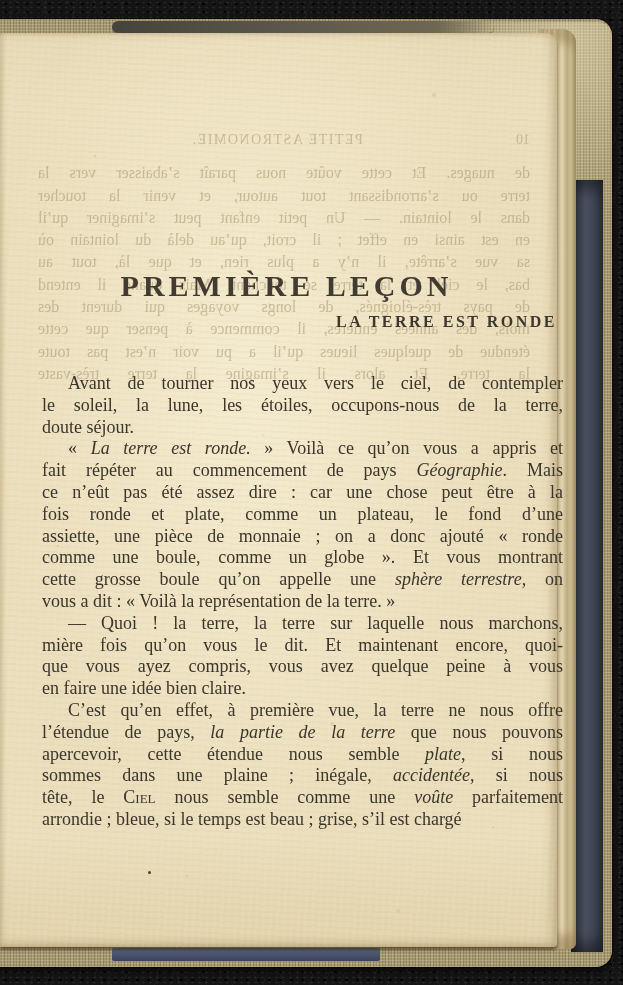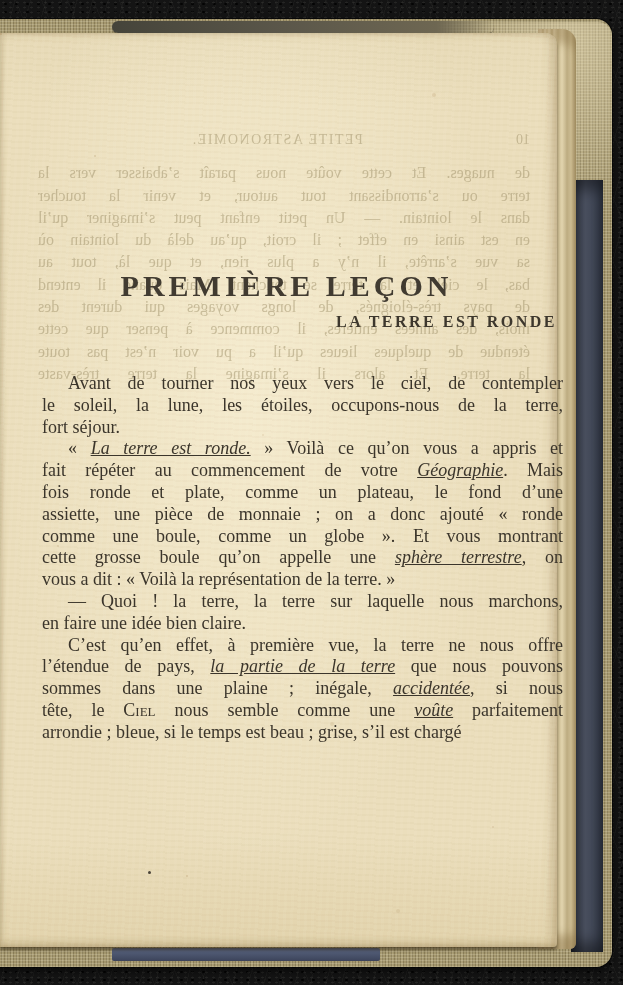--- a/index.html
+++ b/index.html
@@ -88,21 +88,21 @@
     position:absolute;left:0;top:279px;width:557px;margin:0;text-align:right;
     font-size:16px;line-height:19px;font-weight:bold;letter-spacing:2.5px;color:#3d372d;
   }
   .bodytext{
     position:absolute;left:42px;top:340px;width:521px;
     font-size:18px;line-height:21.8px;color:#3b352b;
   }
   .tl{text-align:justify;text-align-last:justify;height:21.8px;}
   .tl-first{text-indent:26px;}
   .tl-last{text-align-last:left;}
-  .it{font-style:italic;text-decoration:underline;}
+  .it{font-style:italic;}
   .sc{font-variant:small-caps;font-family:Liberation Serif, serif;}
   .ink-dot{
     position:absolute;left:148px;top:838px;width:3px;height:3px;border-radius:50%;
     background:#4a4337;
   }
   .specks{
     position:absolute;left:0;top:0;width:2px;height:2px;border-radius:50%;
     background:rgba(146,106,52,.22);
     box-shadow:94px 122px 0 0 rgba(146,106,52,.2), 433px 61px 0 1px rgba(146,106,52,.14),
       507px 288px 0 0 rgba(146,106,52,.2), 57px 512px 0 0 rgba(146,106,52,.18),
@@ -144,32 +144,36 @@
           <div class="bt-line">la terre. Et alors il s’imagine la terre très-vaste</div>
         </div>
     </div>
 
     <h1 class="title">PREMIÈRE LEÇON</h1>
     <h2 class="subtitle">LA TERRE EST RONDE</h2>
 
     <div class="bodytext" id="body-text">
         <div class="tl tl-first"><span>Avant de tourner nos yeux vers le ciel, de contempler</span></div>
         <div class="tl"><span>le soleil, la lune, les étoiles, occupons-nous de la terre,</span></div>
-        <div class="tl tl-last"><span>fort séjour.</span></div>
+        <div class="tl tl-last"><span>doute séjour.</span></div>
         <div class="tl tl-first"><span>« </span><span class="it">La terre est ronde.</span><span> » Voilà ce qu’on vous a appris et</span></div>
-        <div class="tl"><span>fait répéter au commencement de votre </span><span class="it">Géographie</span><span>. Mais</span></div>
+        <div class="tl"><span>fait répéter au commencement de pays </span><span class="it">Géographie</span><span>. Mais</span></div>
+        <div class="tl"><span>ce n’eût pas été assez dire : car une chose peut être à la</span></div>
         <div class="tl"><span>fois ronde et plate, comme un plateau, le fond d’une</span></div>
         <div class="tl"><span>assiette, une pièce de monnaie ; on a donc ajouté « ronde</span></div>
         <div class="tl"><span>comme une boule, comme un globe ». Et vous montrant</span></div>
         <div class="tl"><span>cette grosse boule qu’on appelle une </span><span class="it">sphère terrestre</span><span>, on</span></div>
         <div class="tl tl-last"><span>vous a dit : « Voilà la représentation de la terre. »</span></div>
         <div class="tl tl-first"><span>— Quoi ! la terre, la terre sur laquelle nous marchons,</span></div>
+        <div class="tl"><span>mière fois qu’on vous le dit. Et maintenant encore, quoi-</span></div>
+        <div class="tl"><span>que vous ayez compris, vous avez quelque peine  à vous</span></div>
         <div class="tl tl-last"><span>en faire une idée bien claire.</span></div>
         <div class="tl tl-first"><span>C’est qu’en effet, à première vue, la terre ne nous offre</span></div>
         <div class="tl"><span>l’étendue de pays, </span><span class="it">la partie de la terre</span><span> que nous pouvons</span></div>
+        <div class="tl"><span>apercevoir, cette étendue nous semble </span><span class="it">plate</span><span>, si nous</span></div>
         <div class="tl"><span>sommes dans une plaine ; inégale, </span><span class="it">accidentée</span><span>, si nous</span></div>
         <div class="tl"><span>tête, le </span><span class="sc">Ciel</span><span> nous semble comme une </span><span class="it">voûte</span><span> parfaitement</span></div>
         <div class="tl tl-last"><span>arrondie ; bleue, si le temps est beau ; grise, s’il est chargé</span></div>
       </div>
 
     <div class="ink-dot"></div>
   </div>
 </div>
 
 </body></html>

